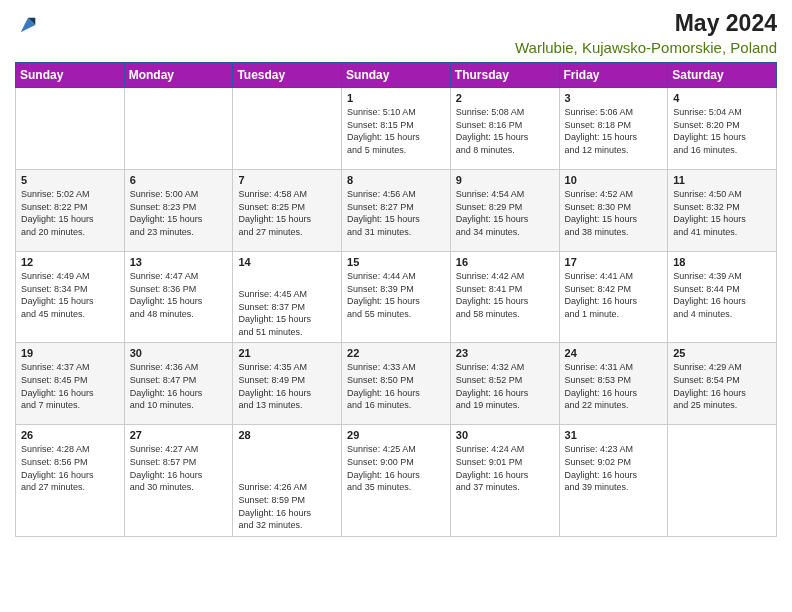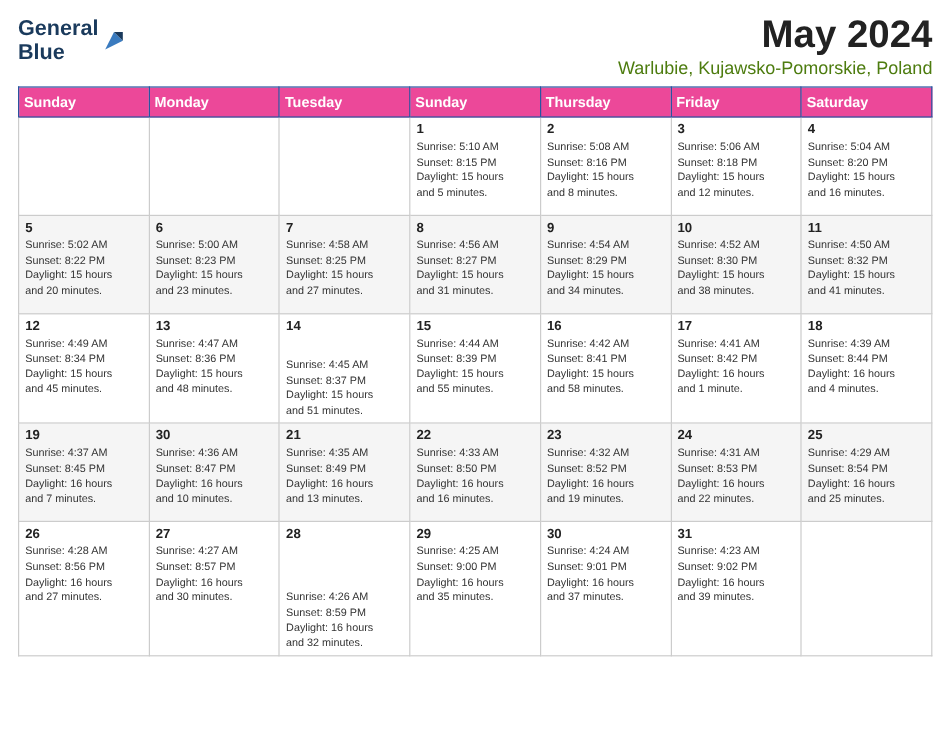--- a/index.html
+++ b/index.html
@@ -38,36 +38,36 @@
     }
     .logo-icon {
       width: 22px;
       height: 22px;
       margin-left: 2px;
     }
     .title-block {
       text-align: right;
     }
     .main-title {
-      font-size: 32px;
+      font-size: 23px;
       font-weight: bold;
       color: #222;
     }
     .subtitle {
       font-size: 15px;
       color: #4d7c0f;
       margin-top: 2px;
     }
     table {
       width: 100%;
       border-collapse: collapse;
       table-layout: fixed;
     }
     thead tr th {
-      background: #ec4899;
+      background: #a21caf;
       color: #fff;
       font-size: 12px;
       font-weight: bold;
       padding: 5px 4px;
       text-align: left;
       border: 1px solid #2a54a0;
     }
     tbody tr td {
       border: 1px solid #ccc;
       vertical-align: top;
@@ -96,24 +96,20 @@
     }
   </style>
 </head>
 <body>
 
 <div class="page">
   <div class="header">
     <div class="logo">
       <div>
         <div style="display:flex;align-items:center;">
-          <div class="logo-text">
-            <span>General</span><br>
-            <span>Blue</span>
-          </div>
           <svg class="logo-icon" viewBox="0 0 30 30" xmlns="http://www.w3.org/2000/svg">
             <polygon points="5,25 25,15 15,5" fill="#3a7bbf"></polygon>
             <polygon points="15,5 25,15 25,5" fill="#1a3a5c"></polygon>
           </svg>
         </div>
       </div>
     </div>
     <div class="title-block">
       <div class="main-title">May 2024</div>
       <div class="subtitle">Warlubie, Kujawsko-Pomorskie, Poland</div>

